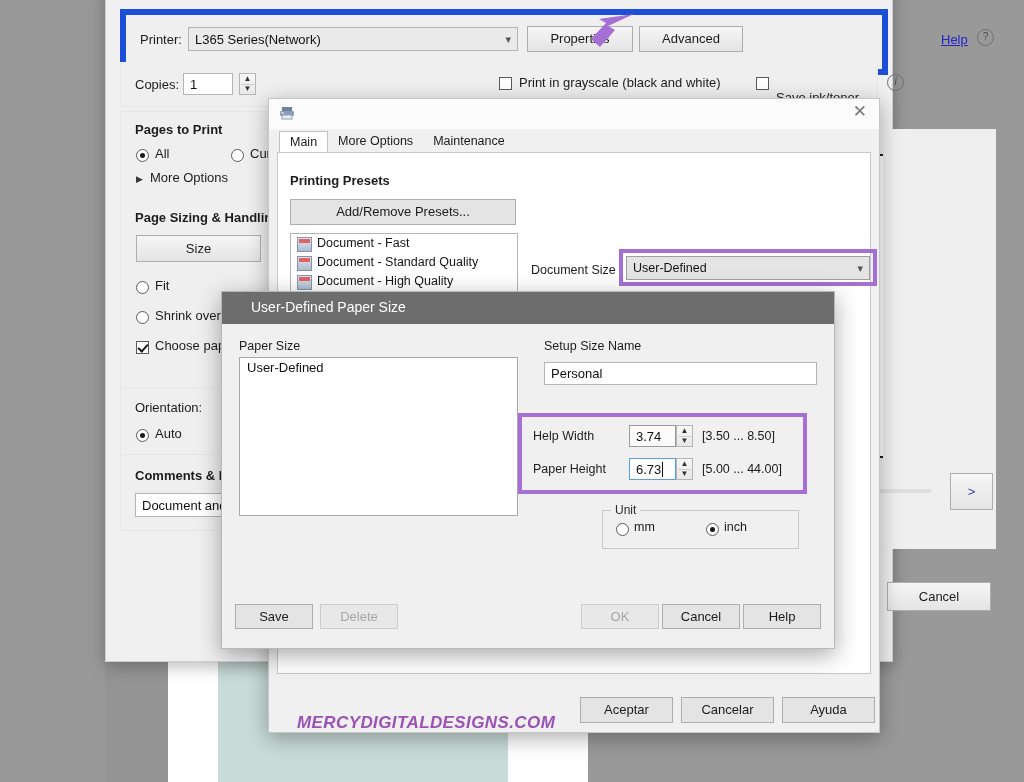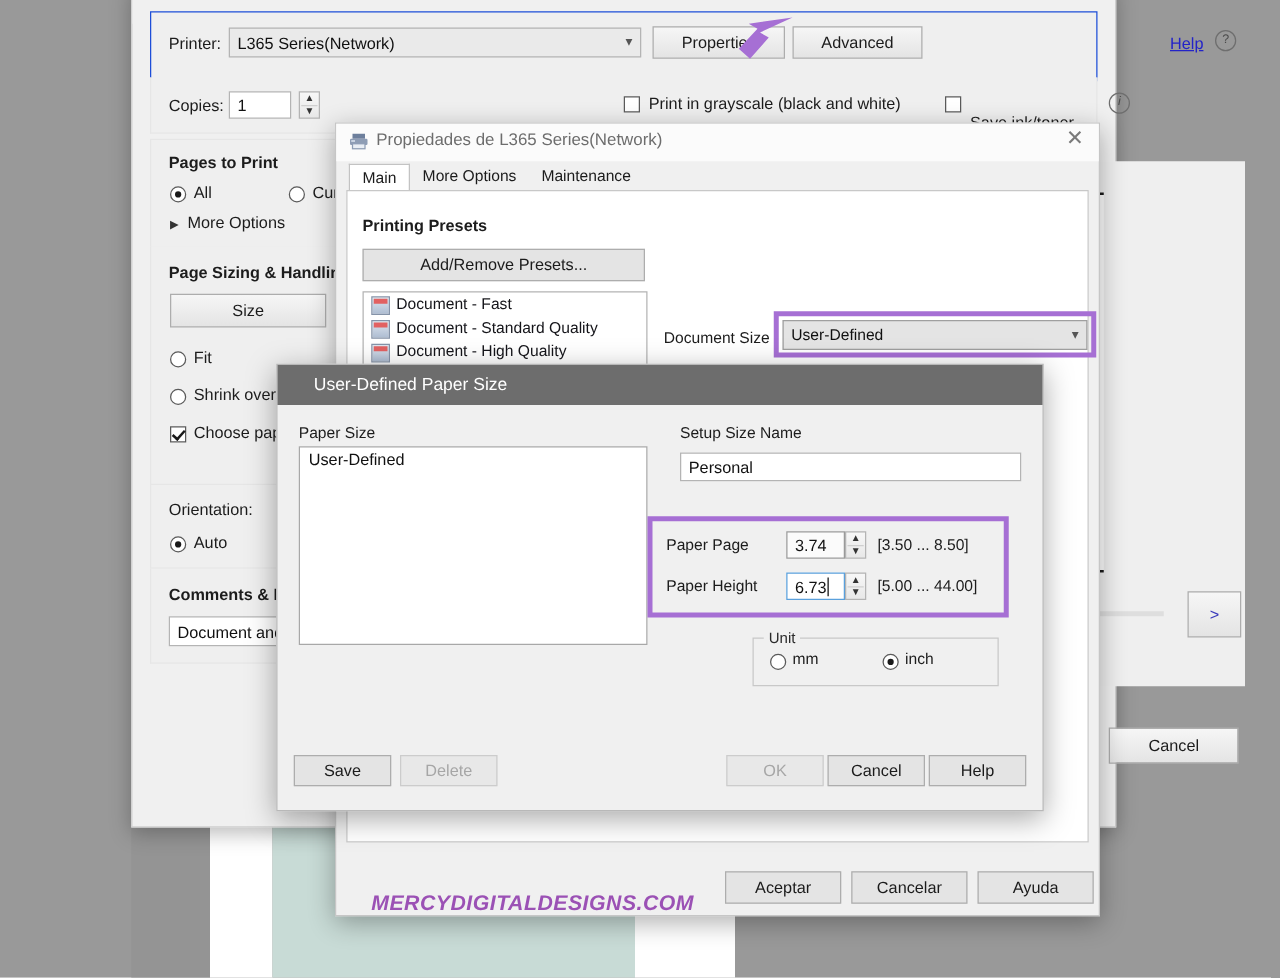--- a/index.html
+++ b/index.html
@@ -121,21 +121,21 @@
   <div class="s4"></div>
 </div>
 
 <div id="print-dialog">
 
   <div id="print-titlebar">
     <span class="ttl">Print</span>
     <span class="x">✕</span>
   </div>
 
-  <div class="group" style="left:14px;top:20px;width:756px;height:54px;border:1px solid #1d4ed8;text-decoration:underline;">
+  <div class="group" style="left:14px;top:20px;width:756px;height:54px;border:6px solid #1d4ed8;text-decoration:underline;">
     <span class="lbl" style="position:absolute;left:14px;top:17px;">Printer:</span>
     <div class="combo" style="position:absolute;left:62px;top:12px;width:330px;background:#eaeaea;">
       <span>L365 Series(Network)</span>
       <span class="arw">▾</span>
     </div>
     <div class="btn" style="position:absolute;left:401px;top:11px;width:106px;">Properties</div>
     <div class="btn" style="position:absolute;left:513px;top:11px;width:104px;">Advanced</div>
     <a href="#" style="position:absolute;left:815px;top:17px;color:#2323c8;font-size:13px;">Help</a>
     <span style="position:absolute;left:851px;top:14px;width:15px;height:15px;border:1px solid #6e6e6e;border-radius:50%;font-size:10px;text-align:center;line-height:14px;color:#4a4a4a;">?</span>
   </div>
@@ -217,21 +217,20 @@
 <div id="props-win">
   <div id="props-title">
     <span class="ico">
       <svg width="16" height="14" viewBox="0 0 16 14">
           <rect x="3" y="1" width="10" height="4" fill="#6d7f9c"></rect>
           <rect x="1" y="5" width="14" height="5" rx="1" fill="#8e9db5"></rect>
           <rect x="3" y="9" width="10" height="4" fill="#e9eef5" stroke="#8e9db5"></rect>
           <rect x="2" y="6" width="3" height="1.6" fill="#c9d3e2"></rect>
         </svg>
     </span>
-    <span class="t">Propiedades de L365 Series(Network)</span>
     <span class="x">✕</span>
   </div>
 
   <div class="tabs">
     <div class="tab active">Main</div>
     <div class="tab">More Options</div>
     <div class="tab">Maintenance</div>
   </div>
 
   <div id="props-panel">
@@ -285,21 +284,21 @@
   <span class="lbl" style="position:absolute;left:17px;top:47px;font-size:12.5px;">Paper Size</span>
   <div class="ups-list" style="left:17px;top:65px;width:277px;height:157px;">
     <div class="it">User-Defined</div>
   </div>
 
   <span class="lbl" style="position:absolute;left:322px;top:47px;font-size:12.5px;">Setup Size Name</span>
   <div class="txtbox" style="position:absolute;left:322px;top:70px;width:273px;height:23px;line-height:22px;">Personal</div>
 
   <div class="purple-frame" style="left:296px;top:121px;width:289px;height:81px;"></div>
 
-  <span class="lbl" style="position:absolute;left:311px;top:137px;font-size:12.5px;">Paper Page</span>
+  <span class="lbl" style="position:absolute;left:311px;top:137px;font-size:12.5px;">Help Width</span>
   <div class="txtbox" style="position:absolute;left:407px;top:133px;width:47px;height:22px;line-height:21px;border-color:#9a9a9a;background:#fbfbfb;">3.74</div>
   <span class="spin" style="position:absolute;left:454px;top:133px;">
       <span class="u">▲</span>
       <span class="d">▼</span>
     </span>
   <span class="lbl" style="position:absolute;left:480px;top:137px;font-size:12.5px;">[3.50 ... 8.50]</span>
 
   <span class="lbl" style="position:absolute;left:311px;top:170px;font-size:12.5px;">Paper Height</span>
   <div class="txtbox" style="position:absolute;left:407px;top:166px;width:47px;height:22px;line-height:21px;border-color:#5aa0dc;background:#fff;"><span>6.73</span><span style="border-left:1px solid #111;margin-left:1px;">&nbsp;</span></div>
   <span class="spin" style="position:absolute;left:454px;top:166px;">

